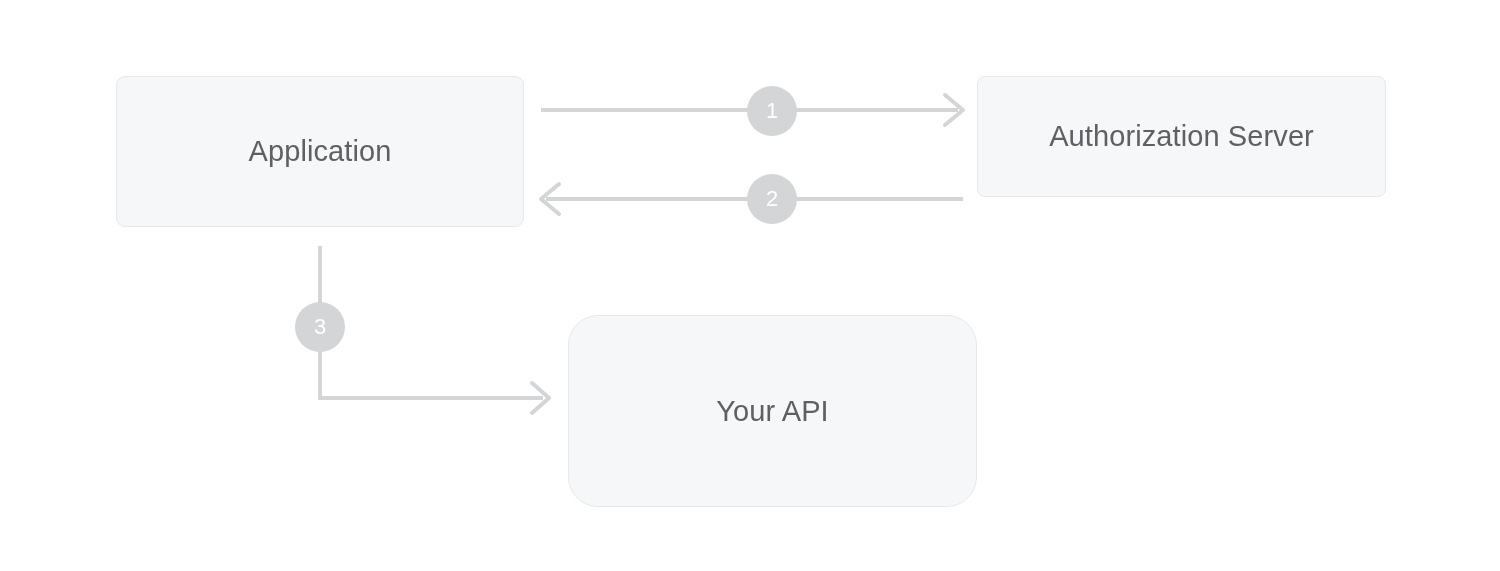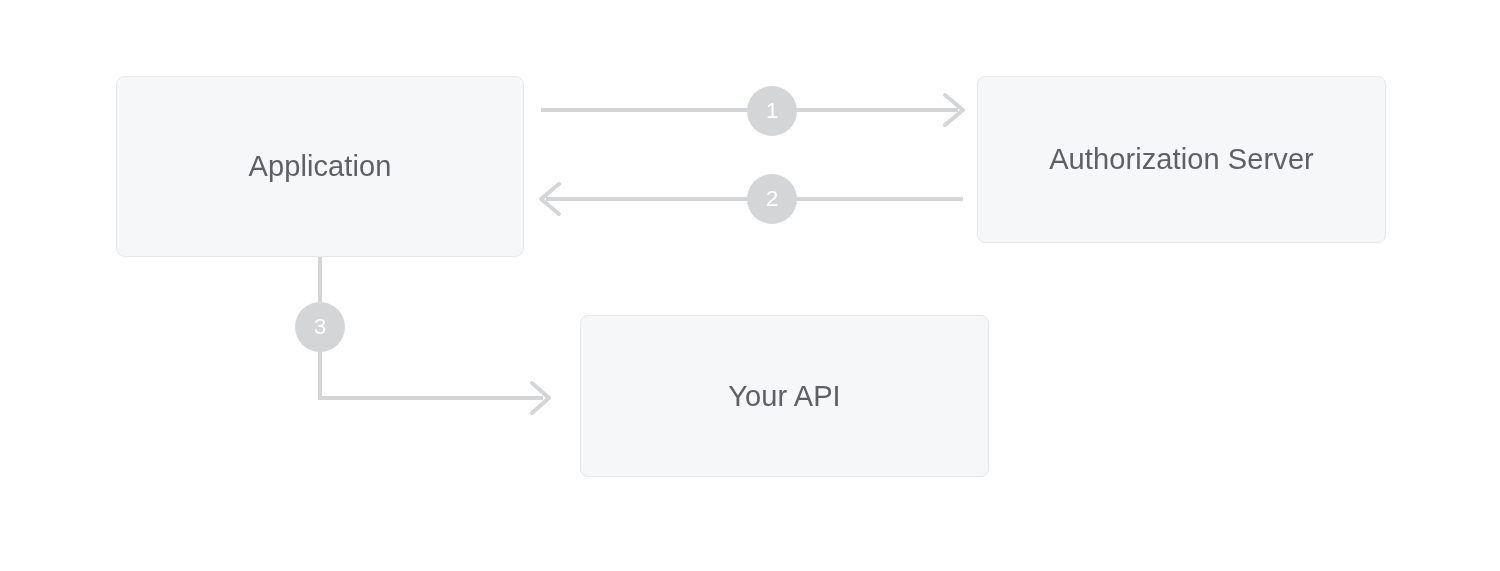--- a/index.html
+++ b/index.html
@@ -77,29 +77,29 @@
       <line x1="963" y1="199" x2="546" y2="199" stroke="#d3d5d7" stroke-width="4" stroke-linecap="butt"></line>
       <polyline points="559,184 541,199 559,214" fill="none" stroke="#d3d5d7" stroke-width="4" stroke-linecap="round" stroke-linejoin="round"></polyline>
     </g>
 
     <g>
       <polyline points="320,246 320,398 543,398" fill="none" stroke="#d3d5d7" stroke-width="4" stroke-linecap="butt" stroke-linejoin="miter"></polyline>
       <polyline points="532,383 549,398 532,413" fill="none" stroke="#d3d5d7" stroke-width="4" stroke-linecap="round" stroke-linejoin="round"></polyline>
     </g>
   </svg>
 
-  <div class="node-box" style="left:116px; top:76px; width:408px; height:181px;border-radius:9px;">
+  <div class="node-box" style="left:116px; top:76px; width:408px; height:151px;border-radius:9px;">
     <div class="node-label">Application</div>
   </div>
 
-  <div class="node-box" style="left:977px; top:76px; width:409px; height:167px;justify-content:center;">
+  <div class="node-box" style="left:977px; top:76px; width:409px; height:121px;justify-content:center;">
     <div class="node-label">Authorization Server</div>
   </div>
 
-  <div class="node-box" style="left:580px; top:315px; width:409px; height:162px;">
+  <div class="node-box" style="left:568px; top:315px; width:409px; height:192px;border-radius:30px;">
     <div class="node-label">Your API</div>
   </div>
 
   <div class="badge" style="left:747px; top:86px;">
     <span>1</span>
   </div>
 
   <div class="badge" style="left:747px; top:174px;">
     <span>2</span>
   </div>

